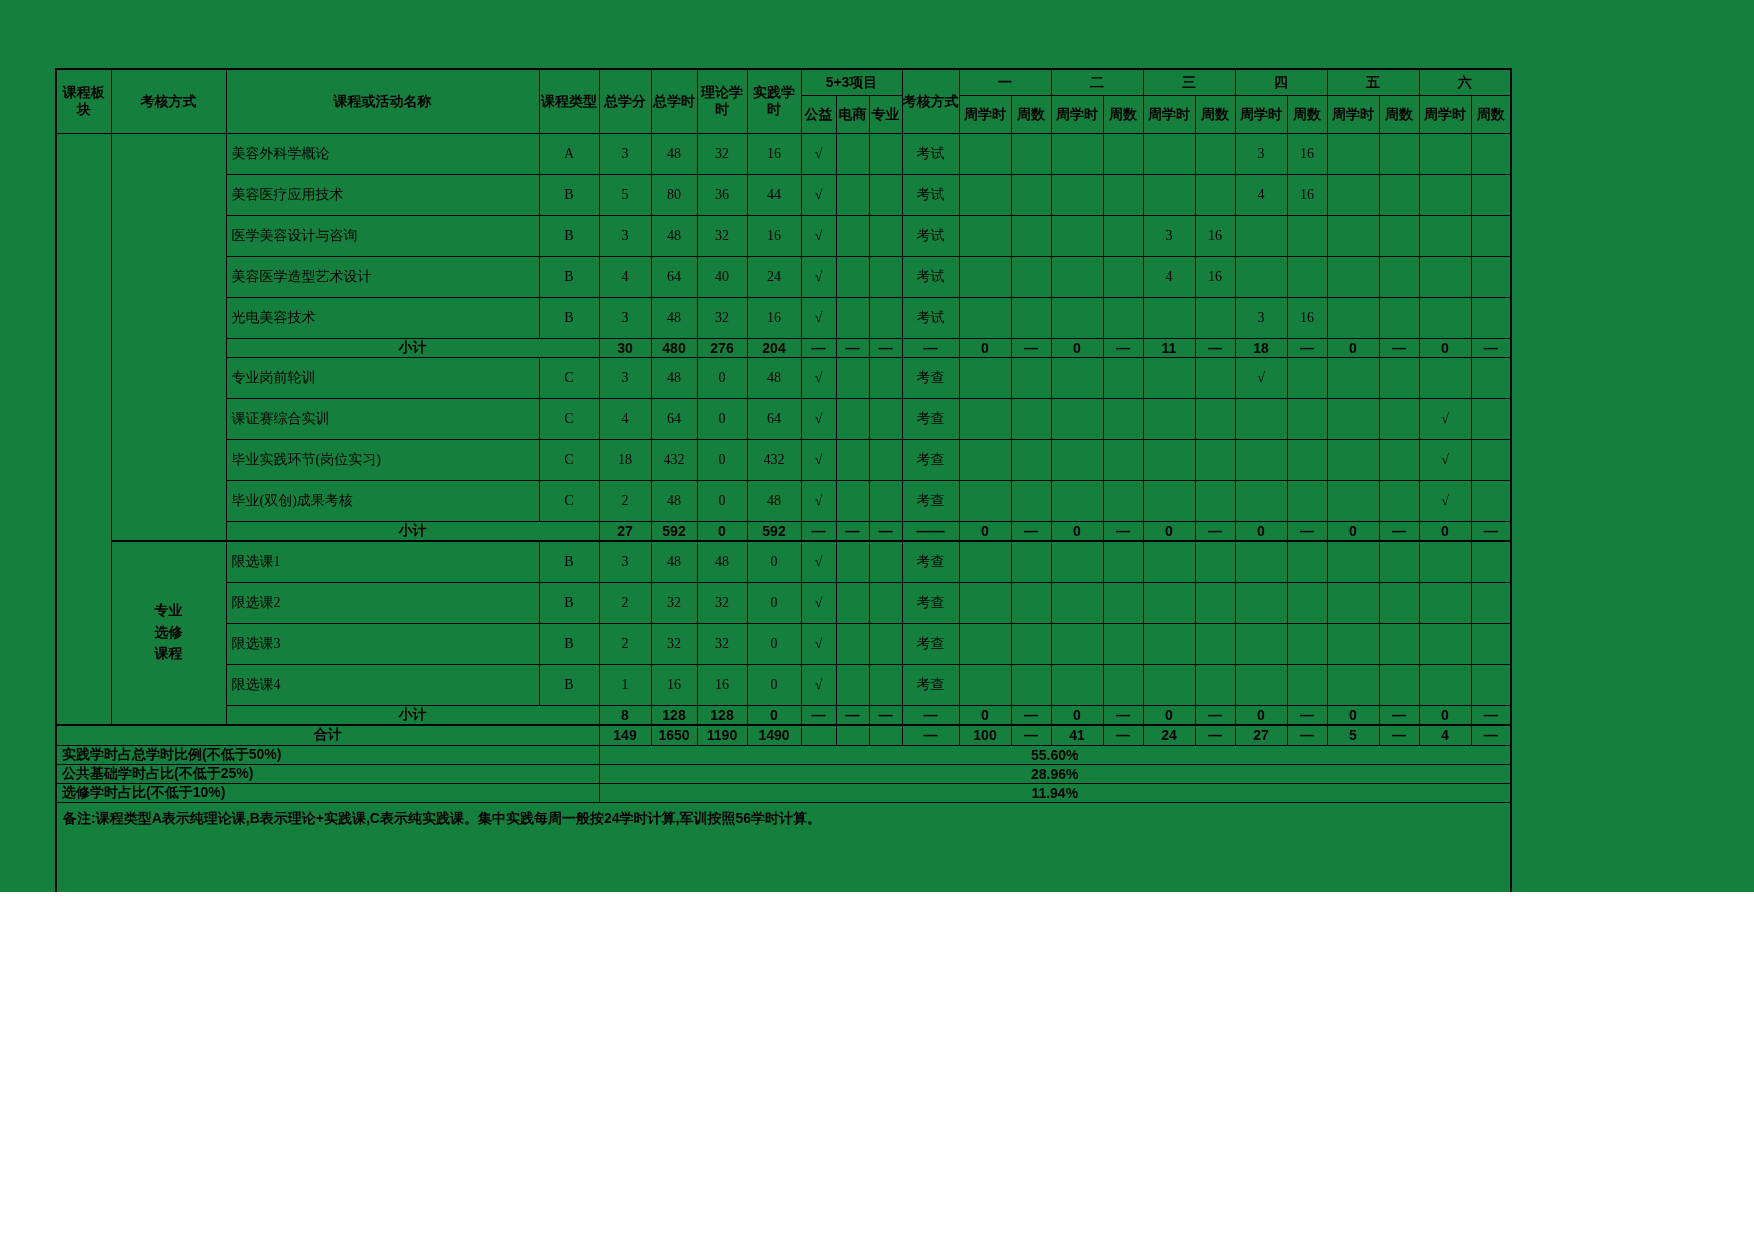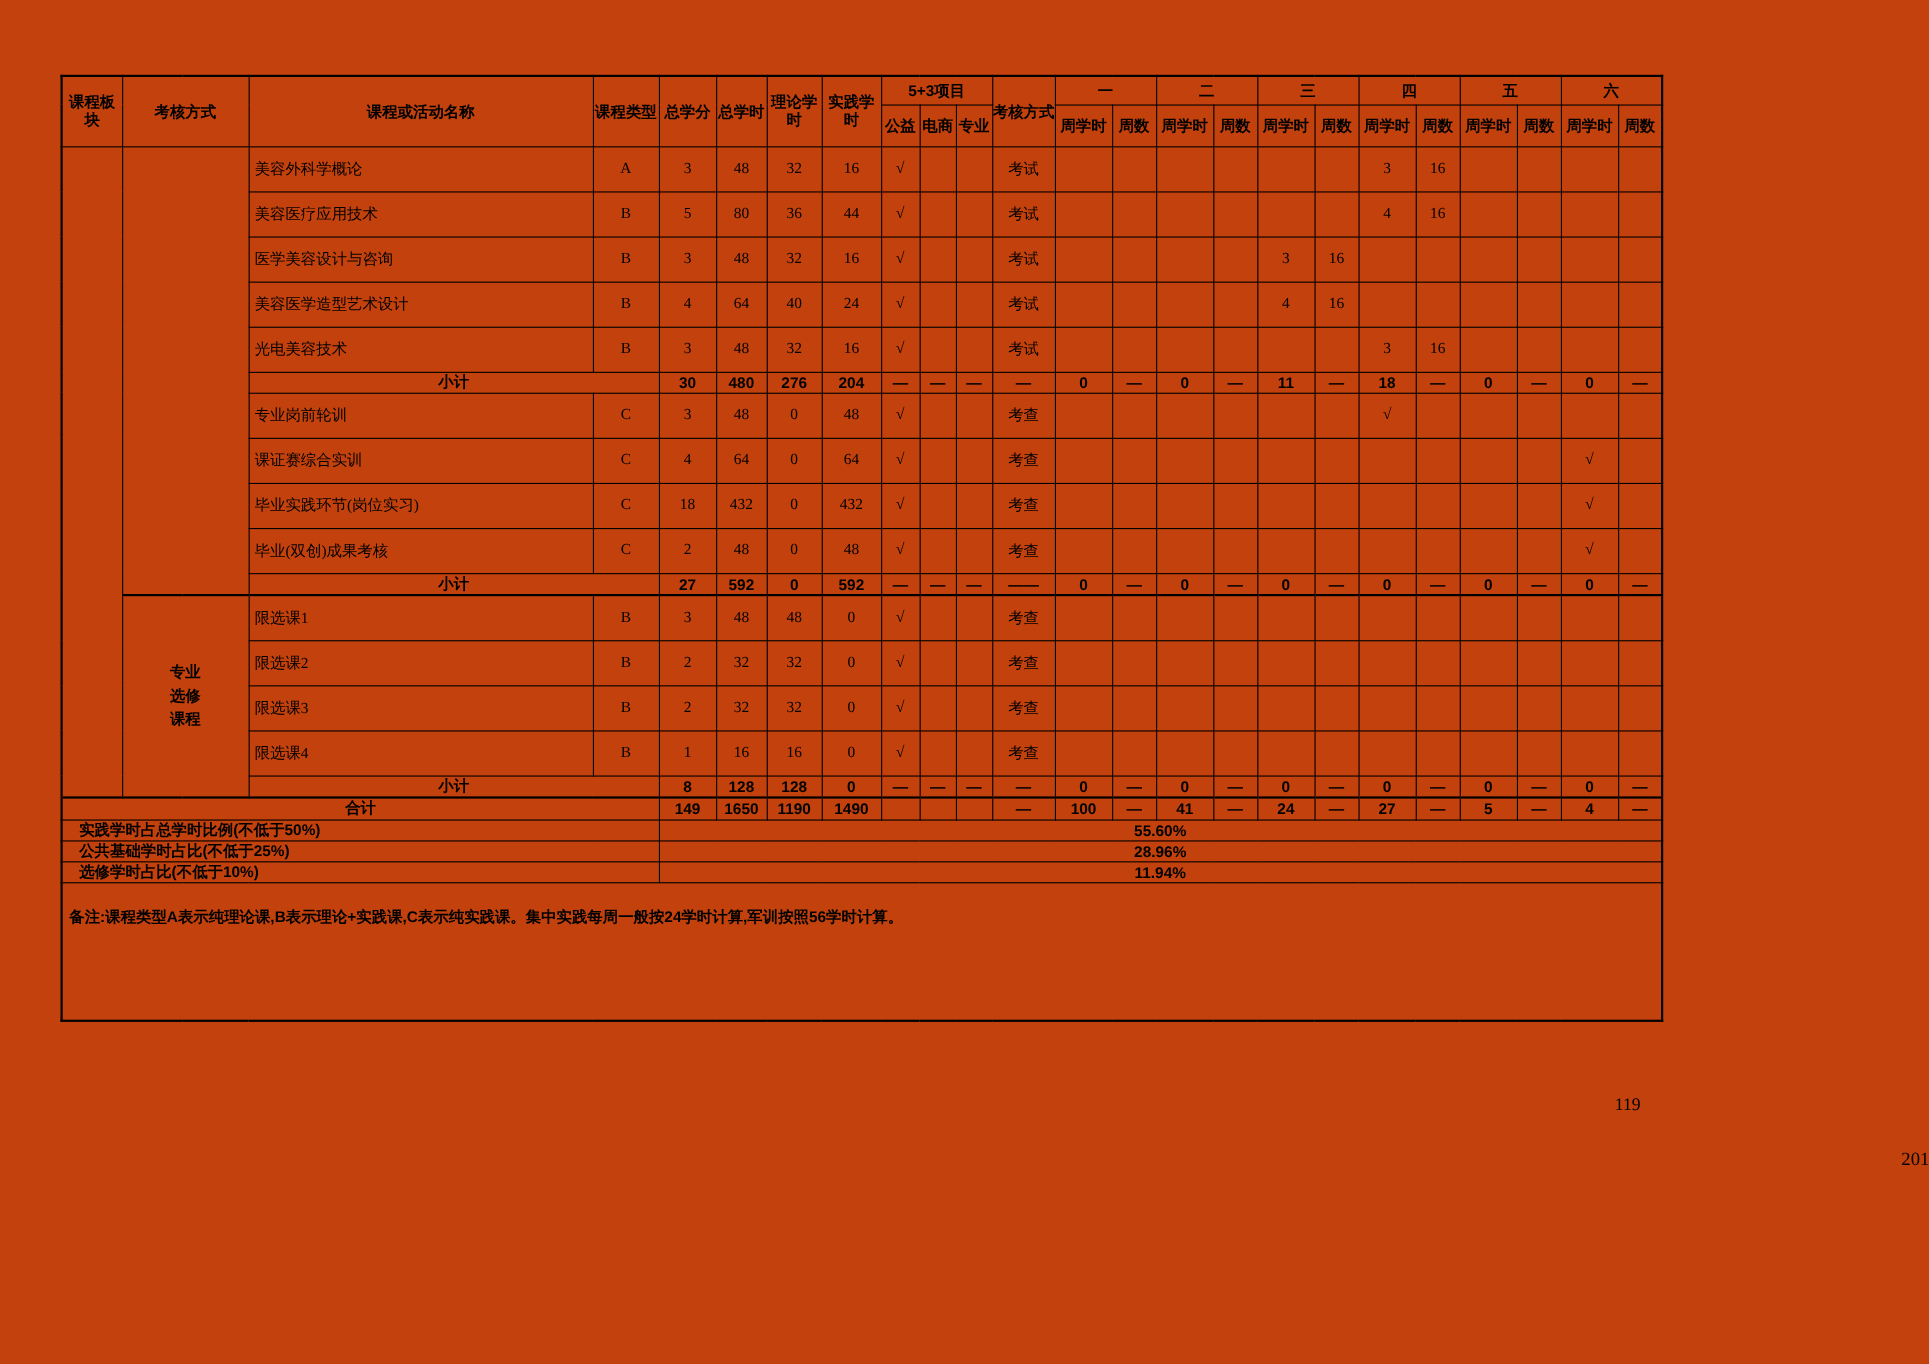--- a/index.html
+++ b/index.html
@@ -1,17 +1,17 @@
 <!DOCTYPE html>
 <html><head>
 <meta charset="utf-8">
 <style>
   html,body { margin:0; padding:0; background:#fff; }
   .page {
-    position:relative; width:1754px; height:1240px; background:#c2410c;
+    position:relative; width:1754px; height:892px; background:#15803d;
     color:#000; font-family:"Liberation Serif","DejaVu Serif",serif;
   }
   table.curriculum {
     position:absolute; left:55px; top:68px; width:1455px;
     table-layout:fixed; border-collapse:collapse;
     border:2px solid #000;
     font-size:14px; color:#000;
   }
   .curriculum th, .curriculum td {
     border:1px solid #000; overflow:hidden;
@@ -24,28 +24,28 @@
   }
   .curriculum thead tr.h1 { height:26px; }
   .curriculum thead tr.h2 { height:38px; }
   .curriculum tbody tr { height:19px; }
   .curriculum tbody tr.total { height:21px;margin-top:40px; }
   .curriculum td.name { text-align:left; padding:11px 5px; }
   .curriculum td.bold {
     font-weight:bold;
     font-family:"Liberation Sans","DejaVu Sans",sans-serif;
   }
-  .curriculum td.left { text-align:left; padding:0 15px; }
+  .curriculum td.left { text-align:left; padding:0 5px; }
   .curriculum td.elective {
     white-space:pre-line; line-height:1.55; font-weight:bold;
     font-family:"Liberation Sans","DejaVu Sans",sans-serif;
   }
   .curriculum tr.total td, .curriculum tr.elective-start td { border-top:2px solid #000; }
   .curriculum tr.note td {
-    vertical-align:top; height:84px; padding:20px 6px; line-height:1.5;
+    vertical-align:top; height:84px; padding:5px 6px; line-height:1.5;
     text-align:left;
   }
   .page-num-right {
     position:absolute; left:1468px; top:996px; width:60px; text-align:left;
     font-size:16px; font-family:"Liberation Serif","DejaVu Serif",serif;
   }
   .page-num-center {
     position:absolute; left:0; top:1044px; width:1754px; text-align:right;
     font-size:17px; font-family:"Liberation Serif","DejaVu Serif",serif;
   }

